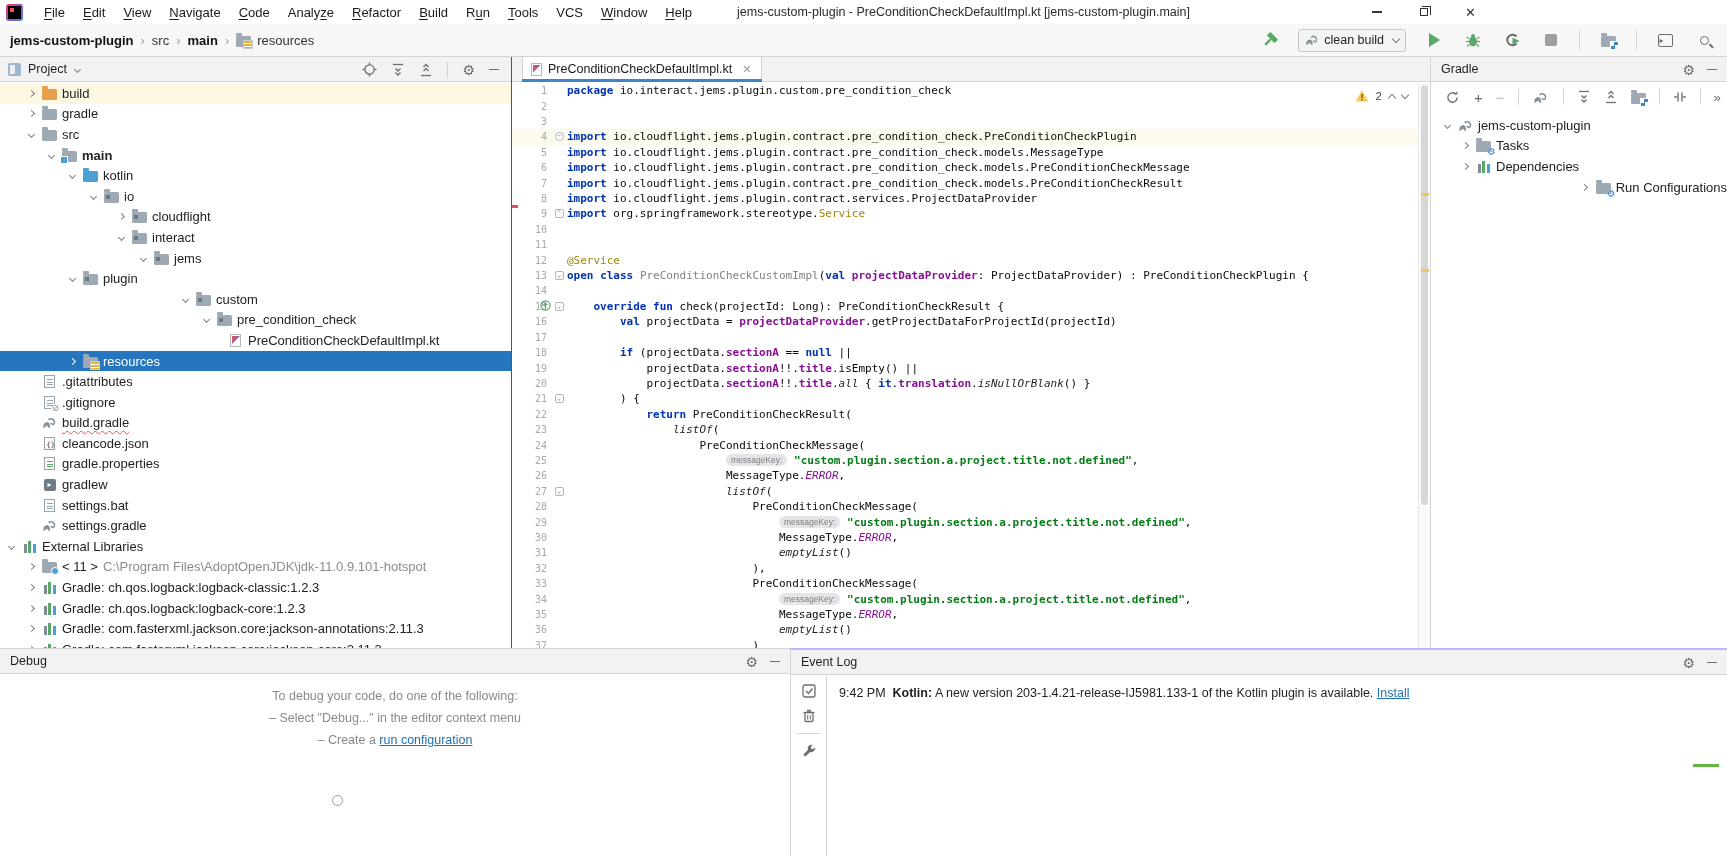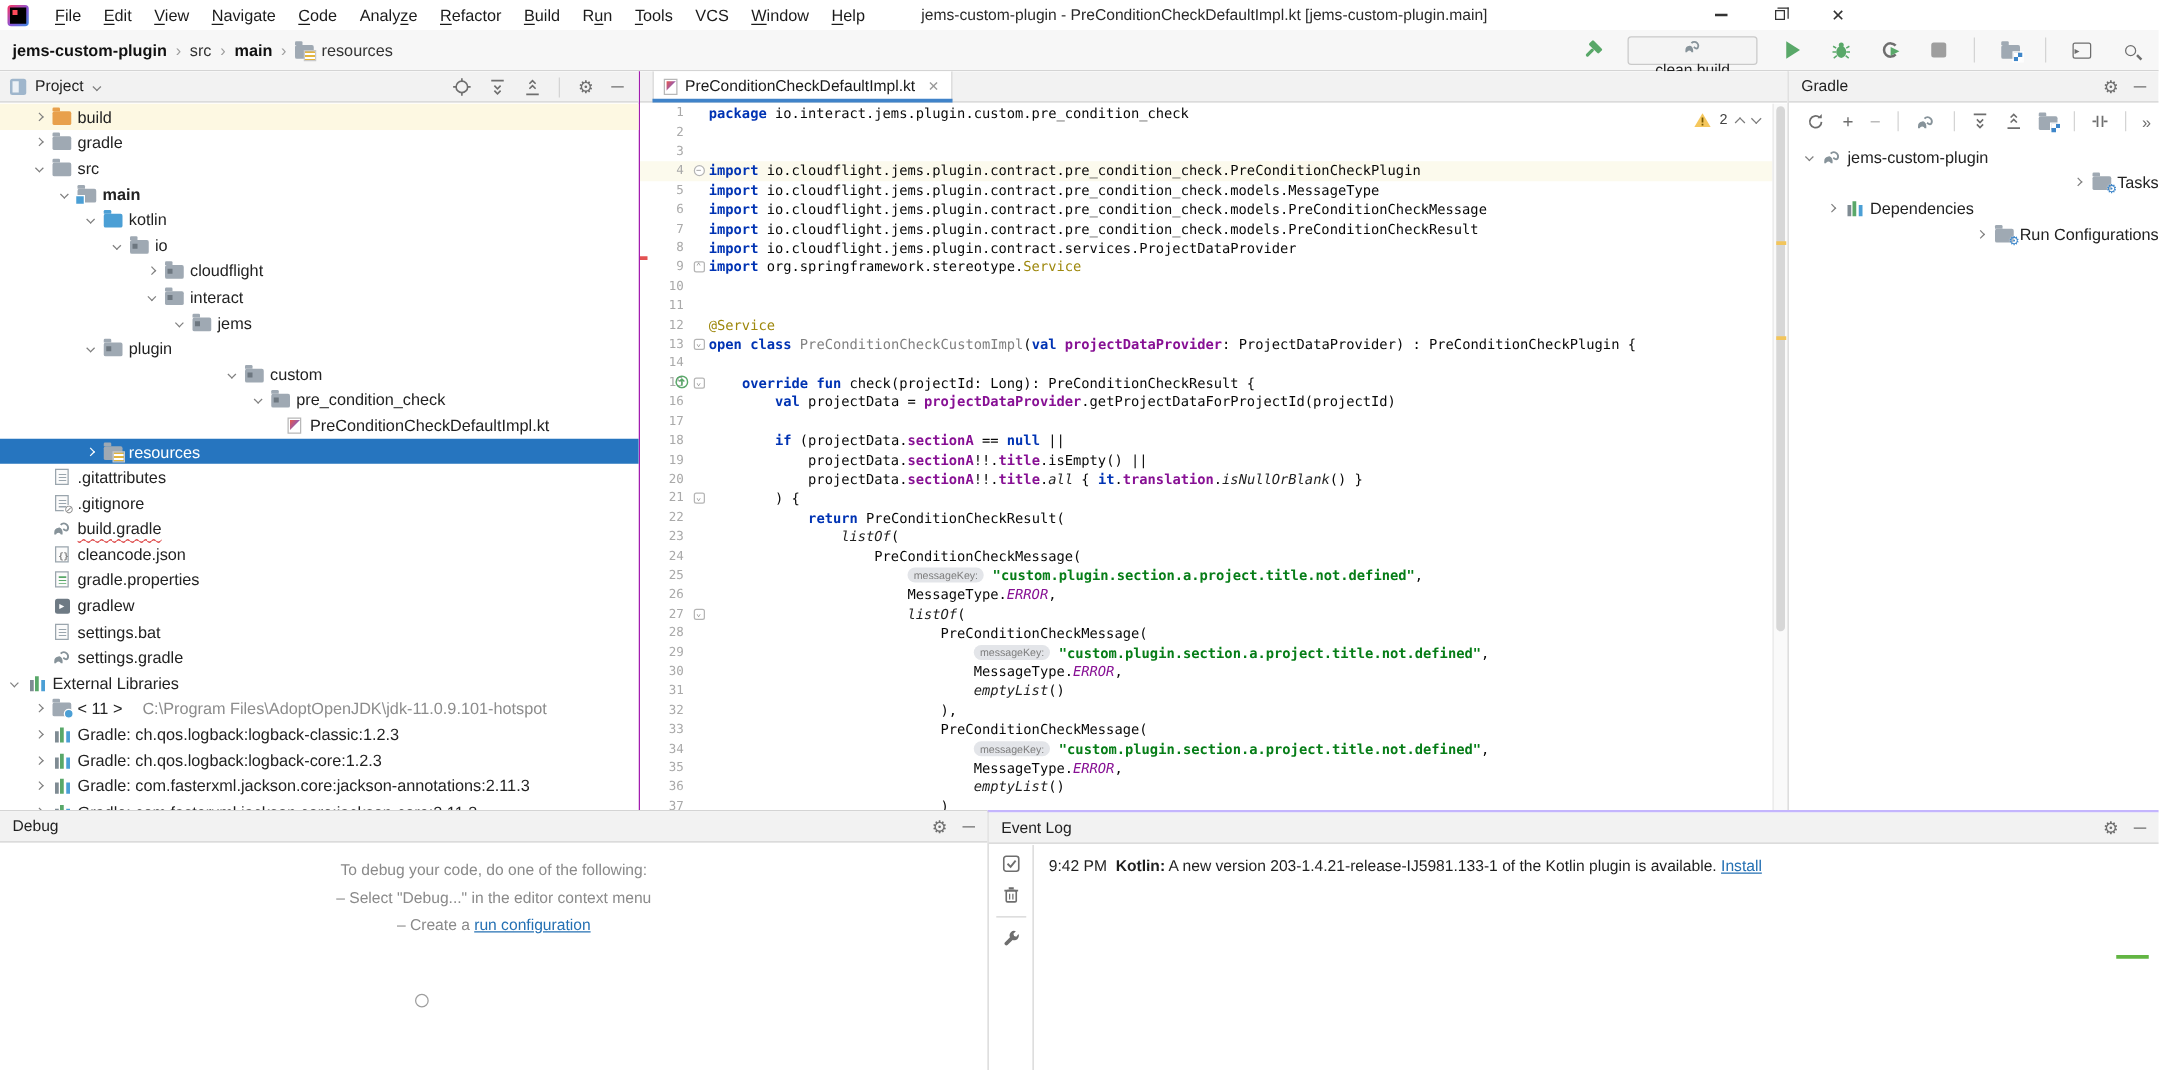--- a/index.html
+++ b/index.html
@@ -28,21 +28,21 @@
   
   #toolbar { position:absolute; left:0; top:24px; width:1727px; height:33px; background:#f7f7f7;
     border-bottom:1px solid #d4d4d4; }
   #breadcrumbs { position:absolute; left:10px; top:0; height:32px; display:flex; align-items:center; font-size:13px; color:#333; }
   #breadcrumbs .sep { color:#9e9e9e; margin:0 7px; font-size:13px; }
   .crumb-bold { font-weight:bold; color:#111; }
   #toolbar-right { position:absolute; right:12px; top:0; height:32px; display:flex; align-items:center; gap:17px; }
   .tb-ic { width:22px; height:22px; display:flex; align-items:center; justify-content:center; }
   .tb-sep { width:1px; height:20px; background:#d4d4d4; }
   #runconfig { height:23px; min-width:104px; background:#f4f4f4; border:1px solid #c9c9c9; border-radius:3px;
-    display:flex; align-items:center; padding:0 6px; gap:5px; font-size:12.5px; color:#222;flex-direction:column; }
+    display:flex; align-items:center; padding:0 6px; gap:5px; font-size:12.5px; color:#222; }
   .dd-arrow { width:6px; height:6px; border-right:1.4px solid #7c7c7c; border-bottom:1.4px solid #7c7c7c;
     transform:rotate(45deg); margin-left:4px; margin-top:-3px; }
   .play-tri { width:0; height:0; border-left:11px solid #59A869; border-top:7px solid transparent; border-bottom:7px solid transparent; }
   .stop-sq { width:12px; height:12px; background:#9e9e9e; border-radius:2px; }
   .term-ic { width:15px; height:13px; border:1.5px solid #6e6e6e; border-radius:2px; font-size:8px; color:#6e6e6e;
     display:flex; align-items:center; padding-left:1px; }
   .search-ic { width:9px; height:9px; border:1.6px solid #6e6e6e; border-radius:50%; position:relative; }
   .search-ic::after { content:""; position:absolute; left:8px; top:8px; width:5px; height:1.6px; background:#6e6e6e; transform:rotate(45deg); }
 
   
@@ -64,21 +64,21 @@
   .trow.hl { background:#fdf8e2; }
   .trow.sel { background:#2675bf; color:#fff; }
   .trow .chev-box { width:16px; height:16px; display:flex; align-items:center; justify-content:center; flex:none; }
   .tchev { width:5px; height:5px; border-right:1.5px solid #7f7f7f; border-bottom:1.5px solid #7f7f7f; }
   .tchev.c { transform:rotate(-45deg); }
   .tchev.e { transform:rotate(45deg); }
   .trow.sel .tchev { border-color:#fff; }
   .trow .ic-box { width:19px; height:16px; display:flex; align-items:center; justify-content:center; flex:none; margin-left:1px; }
   .trow .lbl { margin-left:3px; }
   .trow .lbl.b { font-weight:bold; }
-  .trow .sfx { color:#8c8c8c; margin-left:16px; }
+  .trow .sfx { color:#8c8c8c; margin-left:5px; }
   .trow .lbl.err { text-decoration:underline wavy #e05555 1px; text-underline-offset:3px; }
 
   
   .fld { position:relative; width:15px; height:11px; background:#9FA9B3; border-radius:1.5px; margin-top:2px; }
   .fld::before { content:""; position:absolute; top:-3px; left:0; width:6px; height:3px; background:inherit; border-radius:1px 1px 0 0; }
   .f-build { background:#E8A04C; } .f-blue { background:#4B9FD5; }
   .f-pkg::after { content:""; position:absolute; left:2px; top:3px; width:4px; height:4px; background:#6d7780; }
   .f-src::after { content:""; position:absolute; left:-2px; bottom:-2px; width:6px; height:6px; background:#4B9FD5; border:1px solid #fff; }
   .f-res::after { content:""; position:absolute; right:-2px; bottom:-2px; width:8px; height:7px;
       background:repeating-linear-gradient(#E3B53E 0 1.6px,#fff 1.6px 3px); border:0.5px solid #c9c9c9; }
@@ -694,21 +694,21 @@
           </span>
           <span class="ic-box">
             <span class="ele-ic">
               <svg width="15" height="15" viewBox="0 0 16 16">
                 <path fill="#87939A" d="M12.9 4.6a4.6 4.6 0 0 0-6.5 0l1.2 1.2a2.9 2.9 0 0 1 4.1 0c.9.9 1 2.2.4 3.2-.2.3-.6.3-.9.1l-1.6-1.1-.9 1.4 1.6 1.1c1 .7 2.4.5 3.1-.5a4.6 4.6 0 0 0-.5-5.4zM5.2 7.6A4.1 4.1 0 0 0 1.5 11.7v1.8H3a2.1 2.1 0 0 1 4.1 0h1.5v-1.9c0-2.3-1.9-4.3-3.4-4z"></path>
               </svg>
             </span>
           </span>
           <span class="lbl">jems-custom-plugin</span>
         </div>
-        <div class="trow" style="padding-left: 26px; justify-content: flex-end;">
+        <div class="trow" style="padding-left: 26px;">
           <span class="chev-box">
             <span class="tchev c"></span>
           </span>
           <span class="ic-box">
             <span class="fld f-gear"></span>
           </span>
           <span class="lbl">Tasks</span>
         </div>
         <div class="trow" style="padding-left: 26px;">
           <span class="chev-box">

